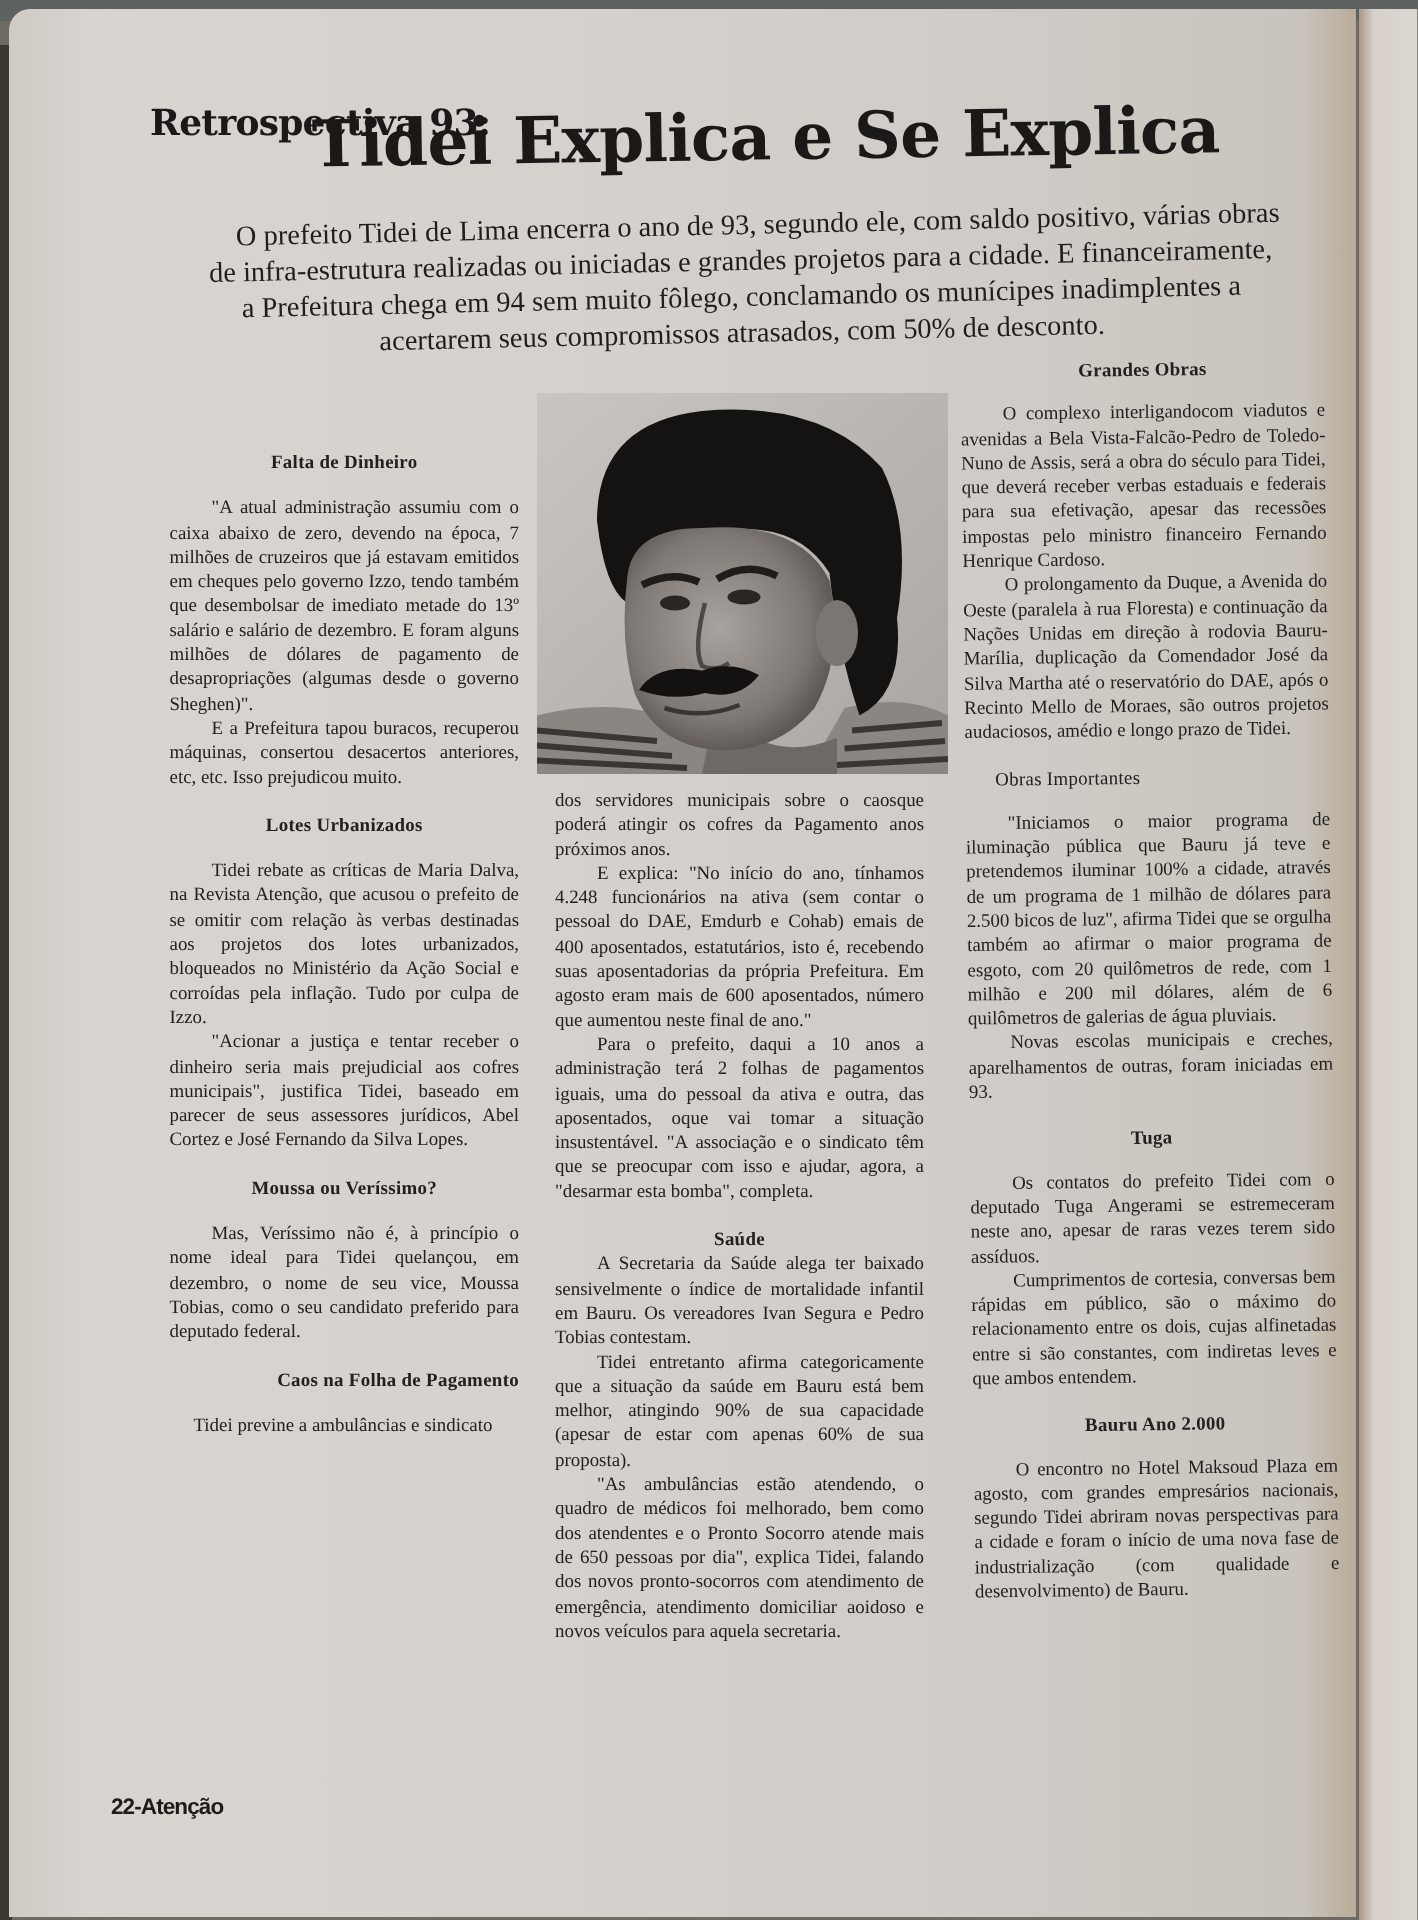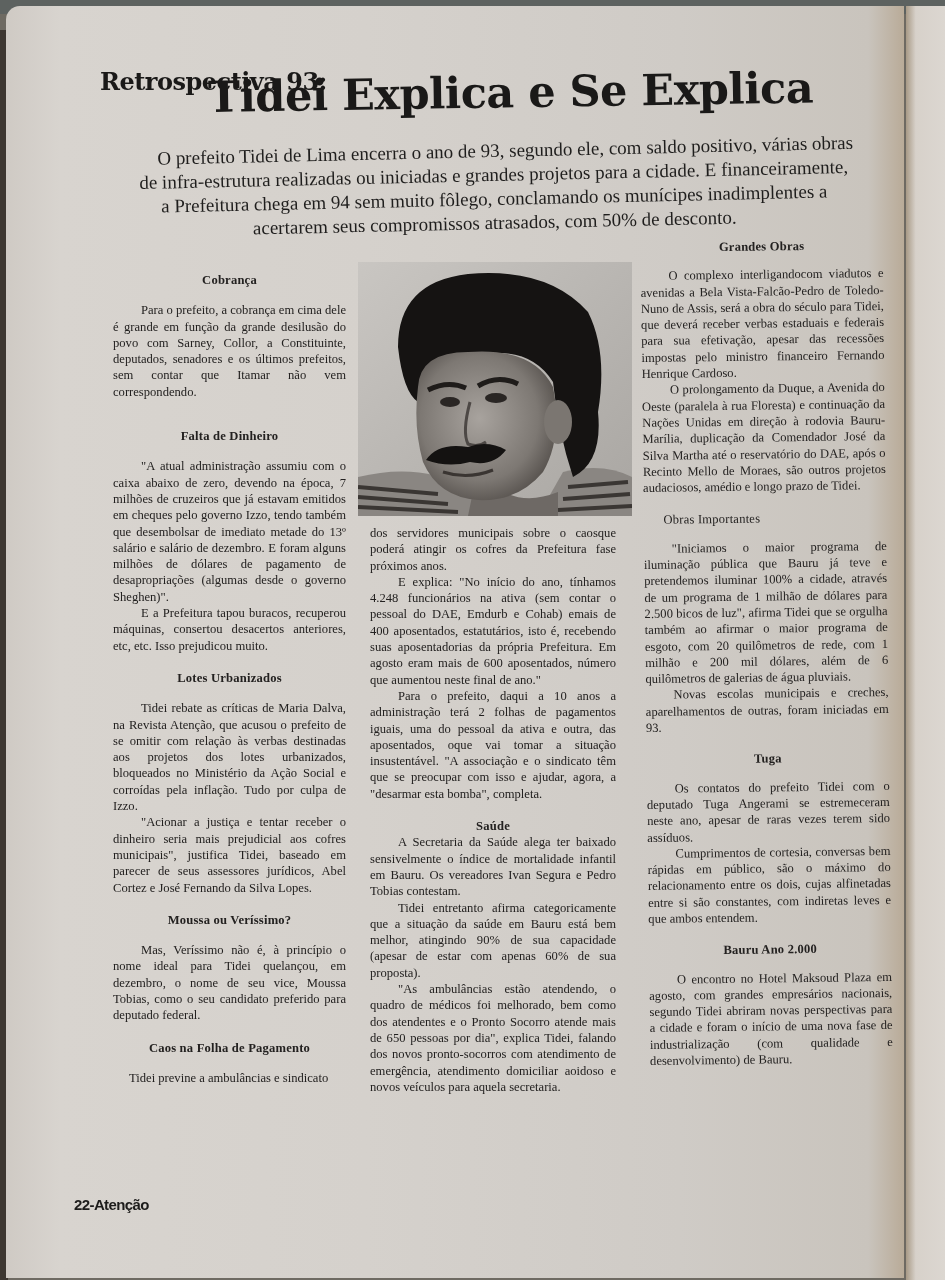--- a/index.html
+++ b/index.html
@@ -88,40 +88,36 @@
 <h1 class="headline" style="margin:0">Tidei Explica e Se Explica</h1>
 
 <div class="lead">
   <span style="padding-left:24px">O prefeito Tidei de Lima encerra o ano de 93, segundo ele, com saldo positivo, várias obras</span>
   <span>de infra-estrutura realizadas ou iniciadas e grandes projetos para a cidade. E financeiramente,</span>
   <span>a Prefeitura chega em 94 sem muito fôlego, conclamando os munícipes inadimplentes a</span>
   <span>acertarem seus compromissos atrasados, com 50% de desconto.</span>
 </div>
 
 <div class="col col1">
-    <div>
-      <h3 style="margin-bottom: 14px;">Cobrança</h3>
-      <p>Para o prefeito, a cobrança em cima dele é grande em função da grande desilusão do povo com Sarney, Collor, a Constituinte, deputados, senadores e os últimos prefeitos, sem contar que Itamar não vem correspondendo.</p>
-    </div>
     <div style="margin-top: 16px;">
       <h3 style="margin-bottom: 14px; margin-top: 28px;">Falta de Dinheiro</h3>
       <p>"A atual administração assumiu com o caixa abaixo de zero, devendo na época, 7 milhões de cruzeiros que já estavam emitidos em cheques pelo governo Izzo, tendo também que desembolsar de imediato metade do 13º salário e salário de dezembro. E foram alguns milhões de dólares de pagamento de desapropriações (algumas desde o governo Sheghen)".</p>
       <p>E a Prefeitura tapou buracos, recuperou máquinas, consertou desacertos anteriores, etc, etc. Isso prejudicou muito.</p>
     </div>
     <div style="margin-top: 16px;">
       <h3 style="margin-bottom: 14px;">Lotes Urbanizados</h3>
       <p>Tidei rebate as críticas de Maria Dalva, na Revista Atenção, que acusou o prefeito de se omitir com relação às verbas destinadas aos projetos dos lotes urbanizados, bloqueados no Ministério da Ação Social e corroídas pela inflação. Tudo por culpa de Izzo.</p>
       <p>"Acionar a justiça e tentar receber o dinheiro seria mais prejudicial aos cofres municipais", justifica Tidei, baseado em parecer de seus assessores jurídicos, Abel Cortez e José Fernando da Silva Lopes.</p>
     </div>
     <div style="margin-top: 16px;">
       <h3 style="margin-bottom: 14px;">Moussa ou Veríssimo?</h3>
       <p>Mas, Veríssimo não é, à princípio o nome ideal para Tidei quelançou, em dezembro, o nome de seu vice, Moussa Tobias, como o seu candidato preferido para deputado federal.</p>
     </div>
     <div style="margin-top: 16px;">
-      <h3 style="margin-bottom: 14px;">Caos na Folha de Pagamento</h3>
+      <h3 style="margin-bottom: 14px; text-align: right;">Caos na Folha de Pagamento</h3>
       <p style="text-align: left; text-indent: 16px;">Tidei previne a ambulâncias e sindicato</p>
     </div>
   </div>
 
 <div class="photo" title="Retrato do prefeito Tidei de Lima">
   <svg width="274" height="254" viewBox="0 0 274 254">
     <defs>
       <linearGradient id="bgp" x1="0" y1="0" x2="1" y2="1">
         <stop offset="0" stop-color="#c9c6c2"></stop>
         <stop offset="1" stop-color="#a9a6a2"></stop>
@@ -156,21 +152,21 @@
     <path d="M112 140 Q104 170 110 182 Q120 186 128 180" stroke="#4d4845" stroke-width="3" fill="none"></path>
 
     <path d="M68 198 Q80 180 110 185 Q130 178 148 188 Q135 205 112 200 Q90 206 68 198 Z" fill="#141211"></path>
 
     <path d="M85 210 Q110 218 135 208" stroke="#3a3532" stroke-width="3" fill="none"></path>
   </svg>
 </div>
 
 <div class="col col2">
     <div>
-      <p style="text-indent: 0px;">dos servidores municipais sobre o caosque poderá atingir os cofres da Prefeitura fase próximos anos.</p>
+      <p style="text-indent: 0px;">dos servidores municipais sobre o caosque poderá atingir os cofres da Pagamento anos próximos anos.</p>
       <p>E explica: "No início do ano, tínhamos 4.248 funcionários na ativa (sem contar o pessoal do DAE, Emdurb e Cohab) emais de 400 aposentados, estatutários, isto é, recebendo suas aposentadorias da própria Prefeitura. Em agosto eram mais de 600 aposentados, número que aumentou  neste final de ano."</p>
       <p>Para o prefeito, daqui a 10 anos a administração terá 2 folhas de pagamentos iguais, uma do pessoal da ativa e outra, das aposentados, oque vai tomar a situação insustentável. "A associação e o sindicato têm que se preocupar com isso e ajudar, agora, a "desarmar esta bomba", completa.</p>
     </div>
     <div style="margin-top: 16px;">
       <h3 style="">Saúde</h3>
       <p>A Secretaria da Saúde alega ter baixado sensivelmente o índice de mortalidade infantil em Bauru. Os vereadores Ivan Segura e Pedro Tobias contestam.</p>
       <p>Tidei entretanto afirma categoricamente que a situação da saúde em Bauru está bem melhor, atingindo 90% de sua capacidade (apesar de estar com apenas 60% de sua proposta).</p>
       <p>"As ambulâncias estão atendendo, o quadro de médicos foi melhorado, bem como dos atendentes e o Pronto Socorro atende mais de 650 pessoas  por dia", explica Tidei, falando dos novos pronto-socorros com atendimento de emergência, atendimento domiciliar aoidoso e novos veículos para aquela secretaria.</p>
     </div>
   </div>

